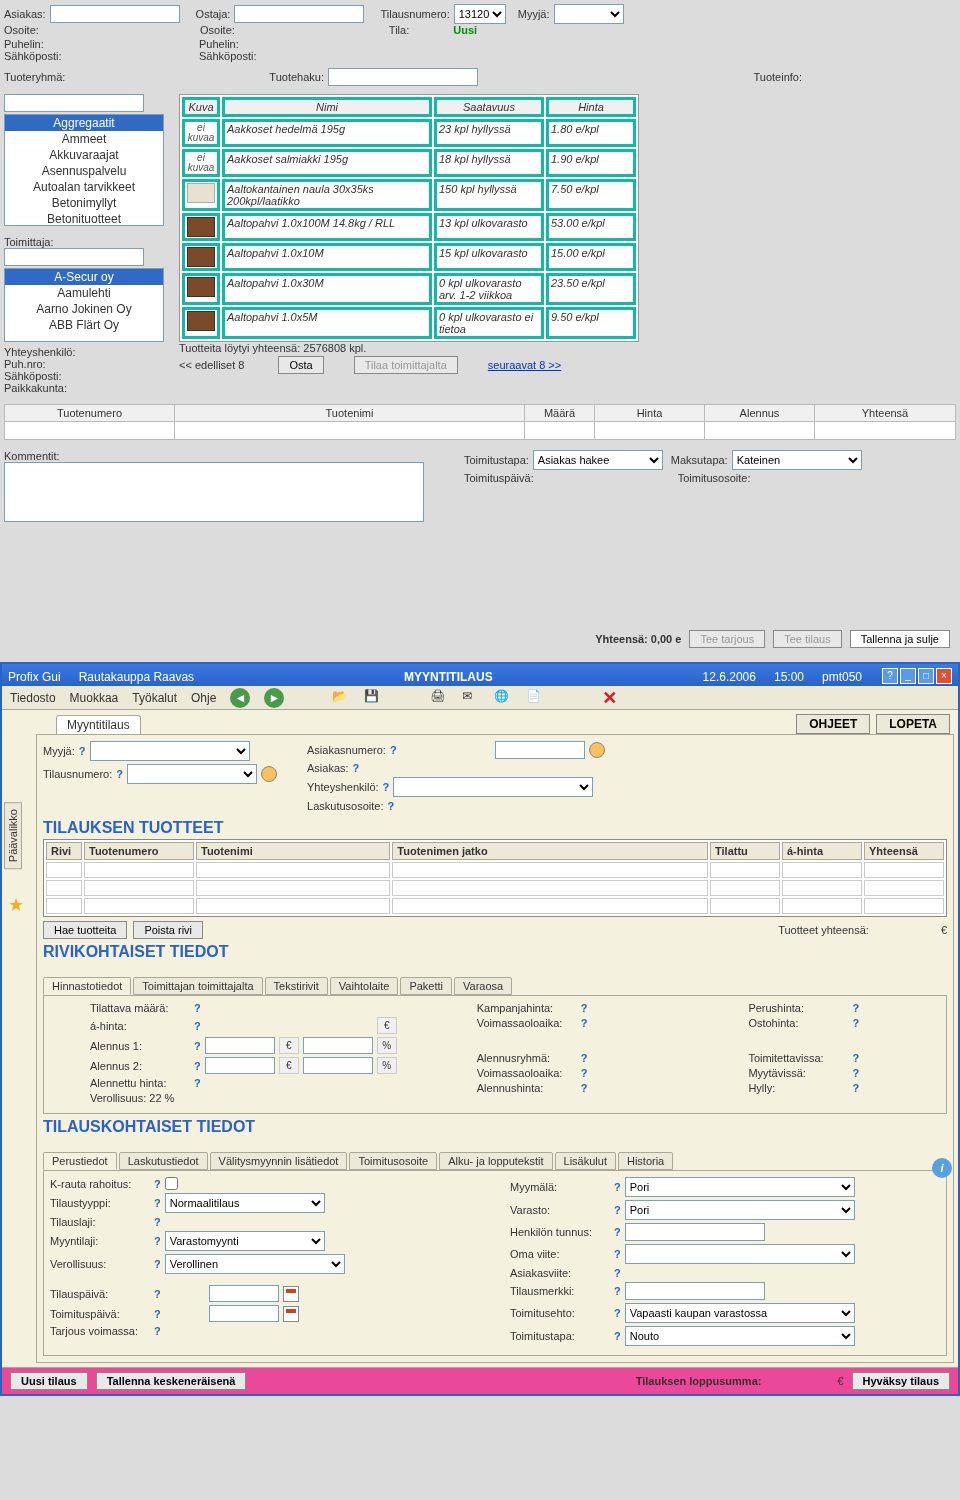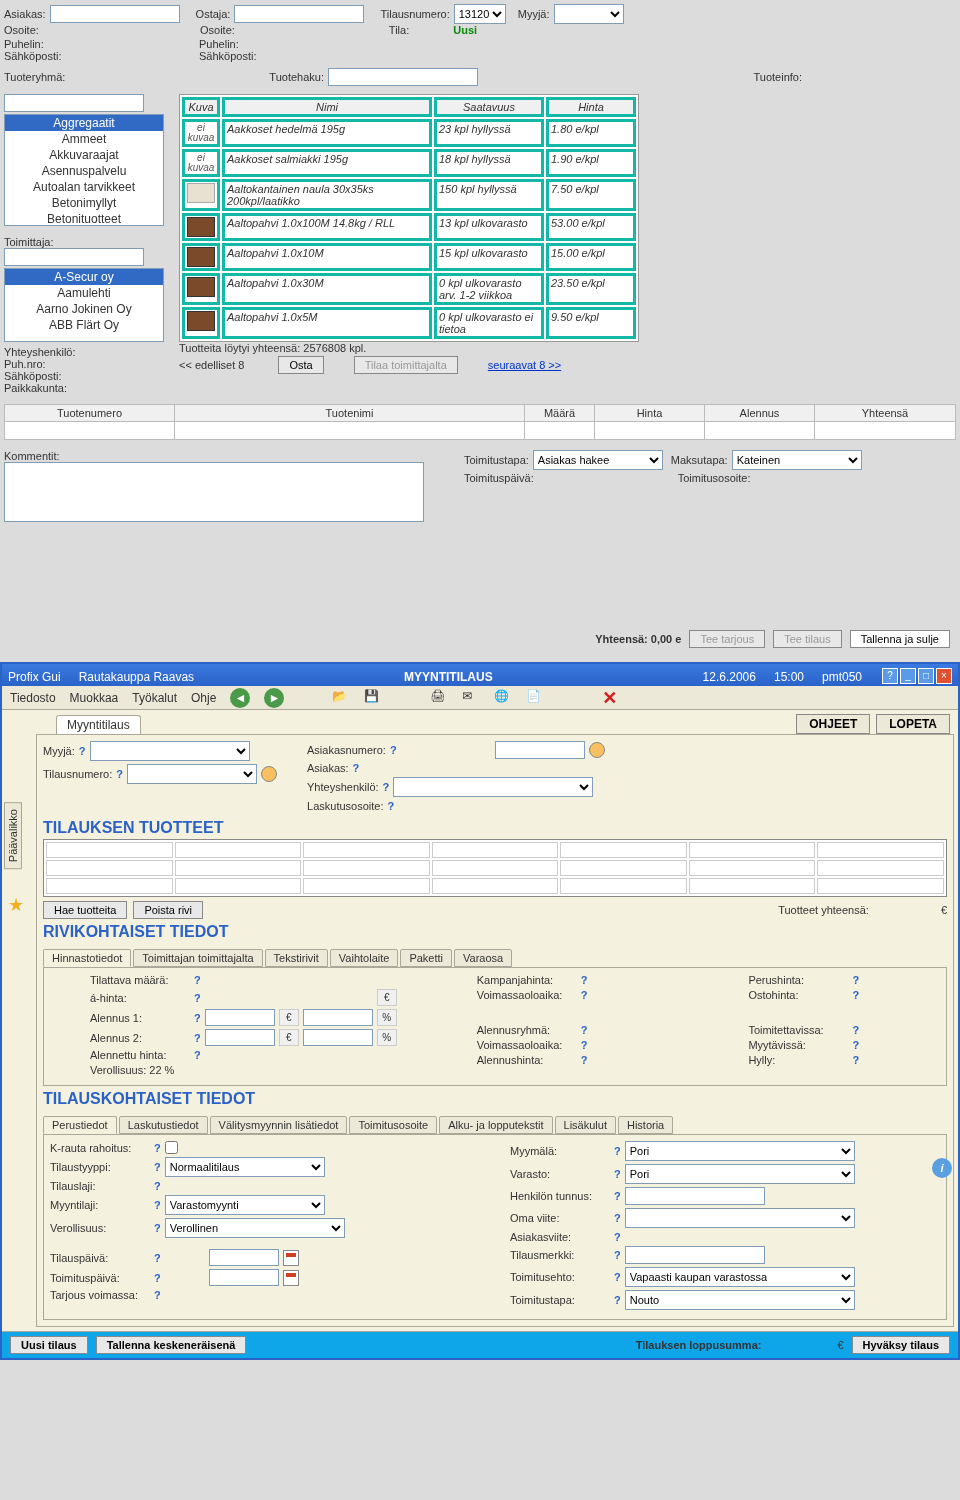--- a/index.html
+++ b/index.html
@@ -69,33 +69,33 @@
 .search-icn { width:16px; height:16px; border:1px solid #888; border-radius:50%; background:#f8c060; display:inline-block; cursor:pointer; }
 
 .section-hdr { color:#2a62c8; font-weight:bold; font-size:16px; margin:4px 0 2px 0; }
 .paav { writing-mode: vertical-rl; transform: rotate(180deg); background:#ece9d8; border:1px solid #aca899; padding:6px 2px; font-size:11px; position:absolute; left:2px; top:138px; cursor:pointer; }
 .star { position:absolute; left:6px; top:230px; color:#f0b020; font-size:18px; cursor:pointer; }
 
 .grid { border:1px solid #888; background:#fff; }
 .grid th { background:#ece9d8; border:1px solid #aca899; font-size:11px; padding:2px 4px; text-align:left; font-weight:bold; }
 .grid td { border:1px solid #ccc; height:16px; }
 
-.sm-tab-strip { display:flex; gap:2px; margin-top:8px; }
+.sm-tab-strip { display:flex; gap:2px; margin-top:16px; }
 .sm-tab { background:#ece9d8; border:1px solid #aca899; padding:2px 8px; font-size:11px; border-radius:2px 2px 0 0; cursor:pointer; }
 .sm-tab.active { background:#f5f1df; border-bottom-color:#f5f1df; }
 
 .panel-border { border:1px solid #aca899; padding:6px; background:#f5f1df; }
 .cols3 { display:flex; gap:40px; }
 .col { flex:1;margin-left:40px; }
 .fld { display:flex; align-items:center; gap:4px; margin-bottom:3px; font-size:11px; }
 .fld label { min-width:100px; }
 .mini-inp { width:70px; height:17px; border:1px solid #7f9db9; font-size:11px; background:#fff; }
 .unit { width:20px; border:1px solid #ccc; background:#f0f0f0; height:17px; text-align:center; line-height:15px; font-size:10px; }
 
-.bottom-bar { display:flex; align-items:center; gap:8px; padding:4px 8px; background:#0ea5e9; border-top:1px solid #aca899; }
+.bottom-bar { display:flex; align-items:center; gap:8px; padding:4px 8px; background:#ec4899; border-top:1px solid #aca899; }
 .bottom-bar .spacer { flex:1; }
 .info-i { width:20px; height:20px; border-radius:50%; background:#5aa0e0; color:#fff; text-align:center; line-height:20px; font-style:italic; font-weight:bold; position:absolute; right:6px; top:494px; cursor:pointer; }
 .cal-icn { width:16px; height:16px; background:#fff; border:1px solid #888; display:inline-block; cursor:pointer; position:relative; }
 .cal-icn::before { content:""; position:absolute; top:2px; left:2px; right:2px; height:4px; background:#d04020; }
 
 .bottom-wrap { position: relative; }
 </style>
 </head>
 <body>
 
@@ -388,20 +388,29 @@
         <div class="form-row">
               <label>Laskutusosoite:</label>
               <span class="q">?</span>
             </div>
       </div>
     </div>
 
     <div class="section-hdr">TILAUKSEN TUOTTEET</div>
     <table class="grid" style="width:100%">
       <tbody>
+            <tr>
+        <th style="width:36px">Rivi</th>
+        <th style="width:110px">Tuotenumero</th>
+        <th>Tuotenimi</th>
+        <th>Tuotenimen jatko</th>
+        <th style="width:70px">Tilattu</th>
+        <th style="width:80px">á-hinta</th>
+        <th style="width:80px">Yhteensä</th>
+      </tr>
       <tr>
               <td></td>
               <td></td>
               <td></td>
               <td></td>
               <td></td>
               <td></td>
               <td></td>
             </tr>
       <tr>

